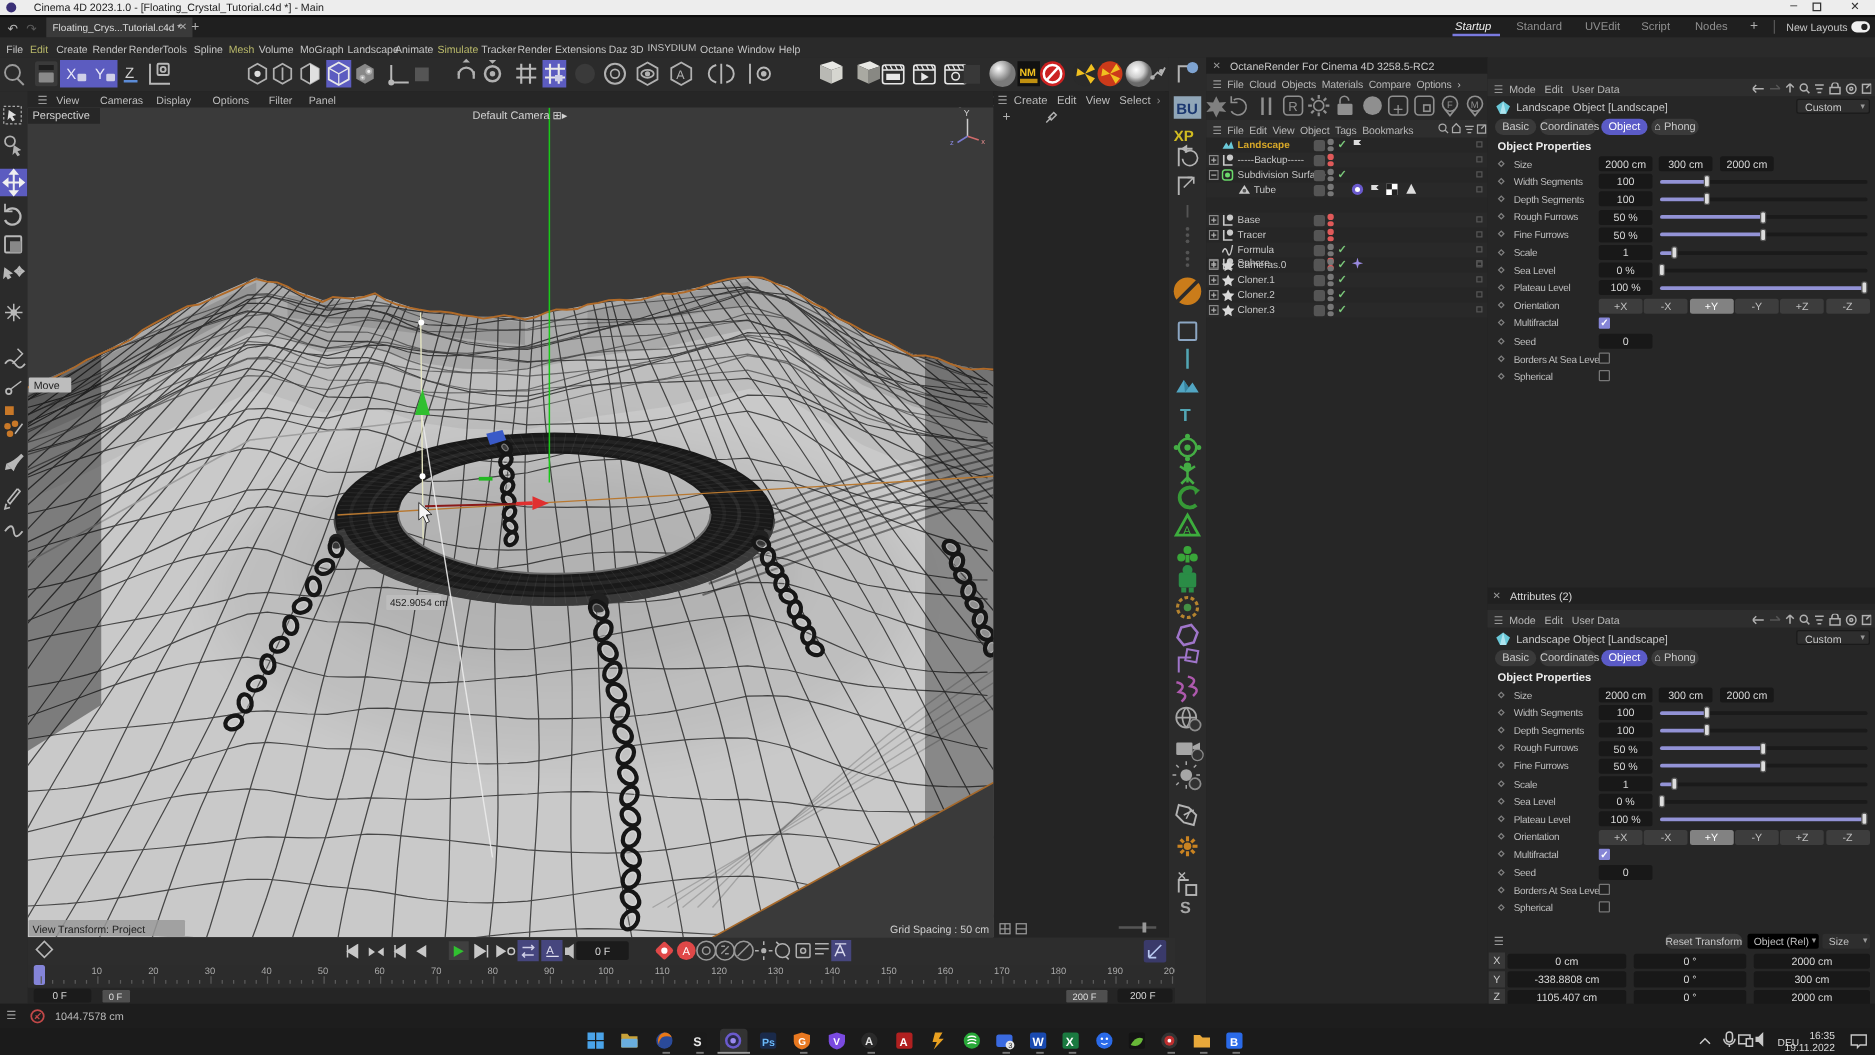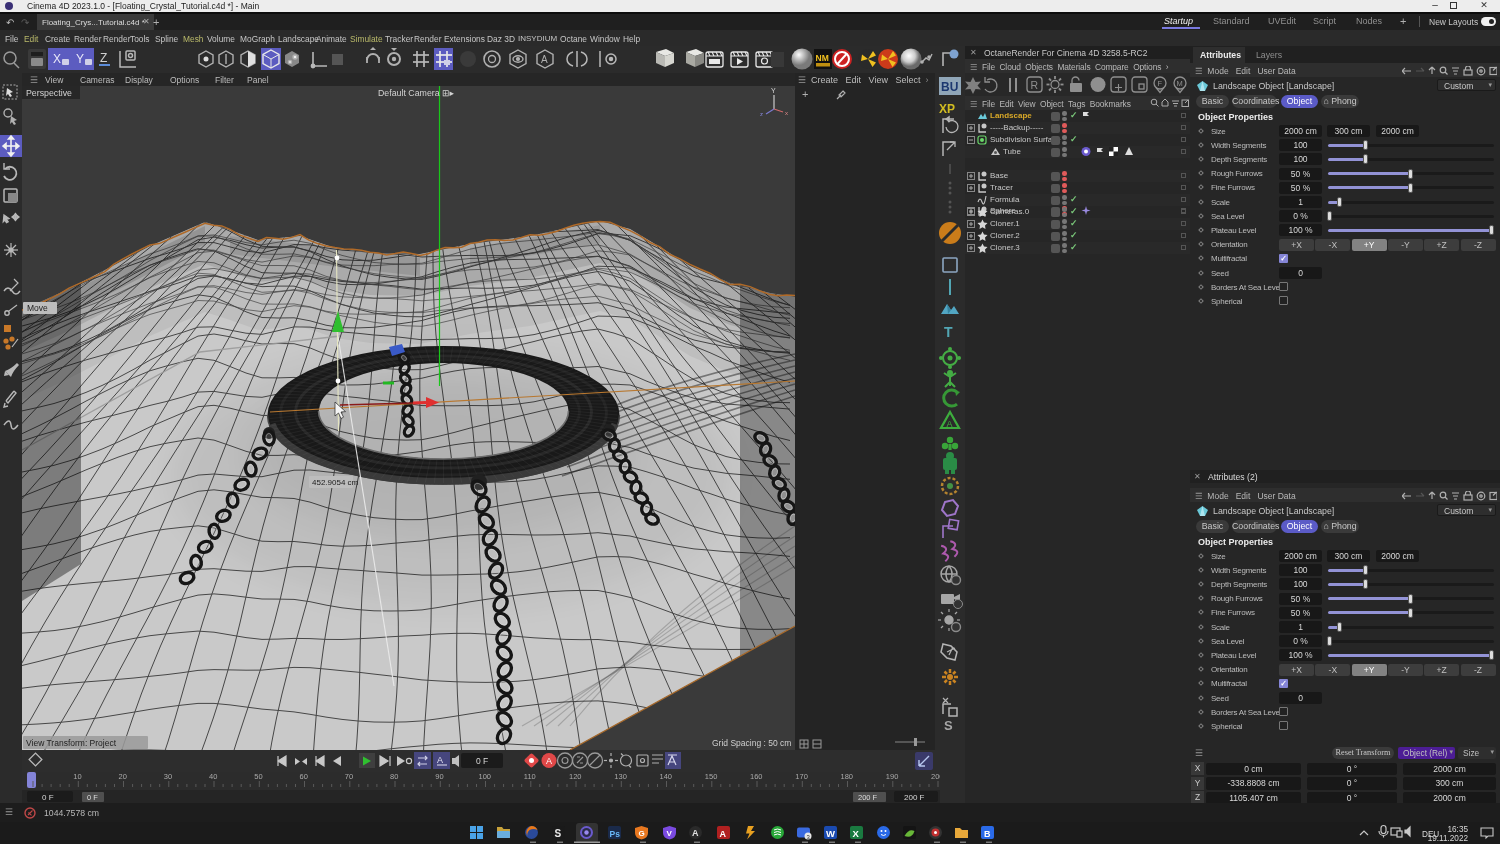--- a/index.html
+++ b/index.html
@@ -1161,26 +1161,20 @@
         <div class="abs" style="left:86px;top:1.5px;width:9px;height:9px;background:#555;border-radius:2px;"></div>
         <div class="abs" style="left:97px;top:1px;width:4.5px;height:4.5px;border-radius:50%;background:#777;"></div>
         <div class="abs" style="left:97px;top:6.5px;width:4.5px;height:4.5px;border-radius:50%;background:#777;"></div>
         <span class="abs" style="left:105px;top:0px;font-size:9px;color:#7ac87a;font-weight:bold;">✓</span>
         <div class="abs" style="left:216px;top:3px;width:5px;height:5px;border:1px solid #555;"></div>
       </div>
     </div>
 </div>
 
 <div id="attr1" class="abs" style="left:1190px;top:46px;width:310px;height:424px;background:#262626;">
-    <div class="abs" style="left:0;top:0;width:310px;height:17px;background:#202020;">
-      <div class="abs" style="left:3px;top:1px;width:52px;height:16px;background:#2e2e2e;">
-        <span style="position:absolute;left:7px;top:2.5px;font-size:8.7px;color:#ececec;font-weight:bold;">Attributes</span>
-      </div>
-      <span class="abs" style="left:66px;top:3.5px;font-size:8.7px;color:#8f8f8f;">Layers</span>
-    </div>
     <div class="abs" style="left:0;top:17px;width:310px;height:14px;background:#2e2e2e;">
       <span class="abs mn" style="left:5px;top:2.5px;font-size:8.5px;color:#b8b8b8;"><span style="color:#999">☰</span>&nbsp;&nbsp;Mode&nbsp;&nbsp;&nbsp;Edit&nbsp;&nbsp;&nbsp;User Data</span>
       <svg class="abs" style="left:212px;top:3px;" width="95" height="10">
         <g stroke="#b0b0b0" fill="none" stroke-width="1.2">
           <path d="M1,5 h9 m0,0 l-3,-3 m3,3 l-3,3" transform="translate(10,0) scale(-1,1)"></path>
           <path d="M14,5 h8 m0,0 l-3,-3" stroke="#555"></path>
           <path d="M30,8 v-7 m0,0 l-3,3 m3,-3 l3,3"></path>
           <circle cx="41" cy="4" r="2.8"></circle>
           <line x1="43" y1="6" x2="45.5" y2="8.5"></line>
           <path d="M50,2 h7 m-6,3 h5 m-4,3 h3"></path>
@@ -1443,22 +1437,22 @@
       <div class="abs row-lbl" style="left:21px;top:1.5px;">Borders At Sea Level</div>
       <div class="abs chk off" style="left:89px;top:1px;"></div>
     </div>
     <div class="abs" style="left:0;top:250.39999999999998px;width:310px;height:13px;">
       <div class="abs dia" style="left:9px;top:3.5px;"></div>
       <div class="abs row-lbl" style="left:21px;top:1.5px;">Spherical</div>
       <div class="abs chk off" style="left:89px;top:1px;"></div>
     </div>
     <div class="abs" style="left:0;top:276px;width:310px;height:15px;">
       <span class="abs" style="left:5px;top:2px;color:#999;font-size:9px;">☰</span>
-      <div class="abs pill" style="left:142px;top:1px;width:62px;height:12px;line-height:12px;font-size:8.3px;font-family:Liberation Serif, serif;">Reset Transform</div>
-      <div class="abs" style="left:208px;top:1px;width:57px;height:12px;background:#4c1d95;border-radius:2px;">
+      <div class="abs pill" style="left:142px;top:1px;width:62px;height:12px;line-height:12px;font-size:8.3px;">Reset Transform</div>
+      <div class="abs" style="left:208px;top:1px;width:57px;height:12px;background:#000000;border-radius:2px;">
         <span style="position:absolute;left:5px;top:1px;font-size:8.3px;color:#c0c0c0;">Object (Rel)</span>
         <span style="position:absolute;right:2px;top:1px;font-size:7px;color:#999;">▾</span>
       </div>
       <div class="abs" style="left:268px;top:1px;width:38px;height:12px;background:#2e2e2e;border-radius:2px;">
         <span style="position:absolute;left:5px;top:1px;font-size:8.3px;color:#c0c0c0;">Size</span>
         <span style="position:absolute;right:2px;top:1px;font-size:7px;color:#999;">▾</span>
       </div>
     </div>
     <div class="abs" style="left:0;top:292px;width:310px;height:13px;">
       <div class="abs" style="left:1px;top:0;width:13px;height:13px;background:#383838;color:#ccc;font-size:8.5px;text-align:center;line-height:13px;">X</div>

